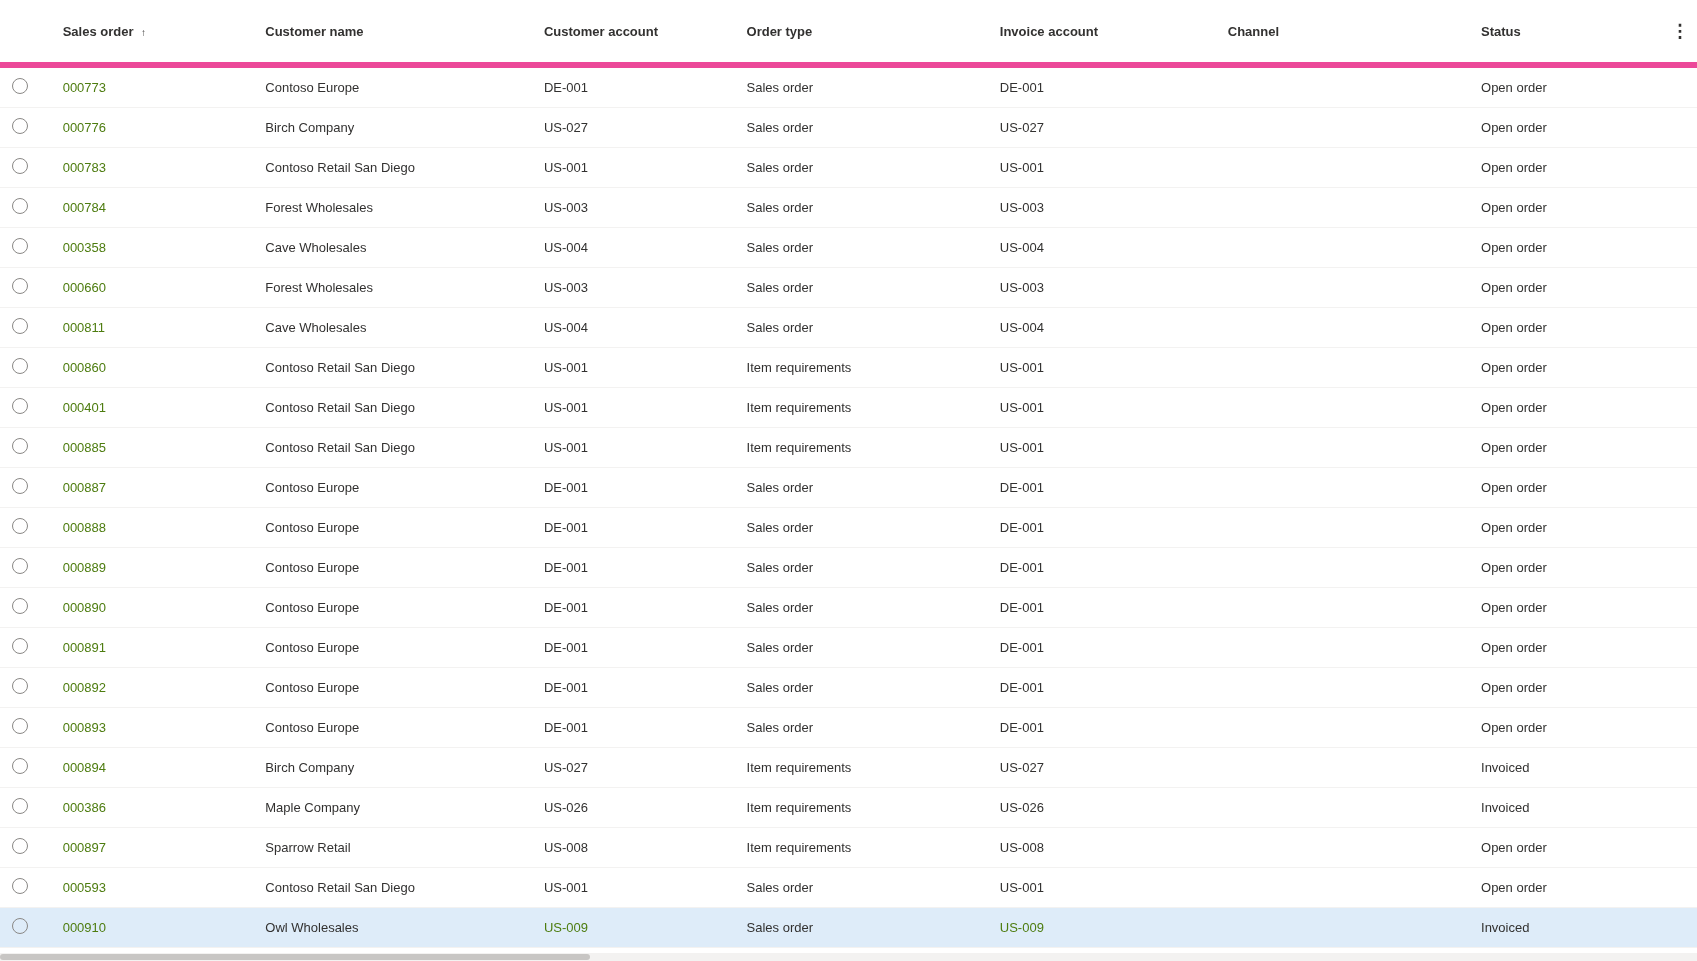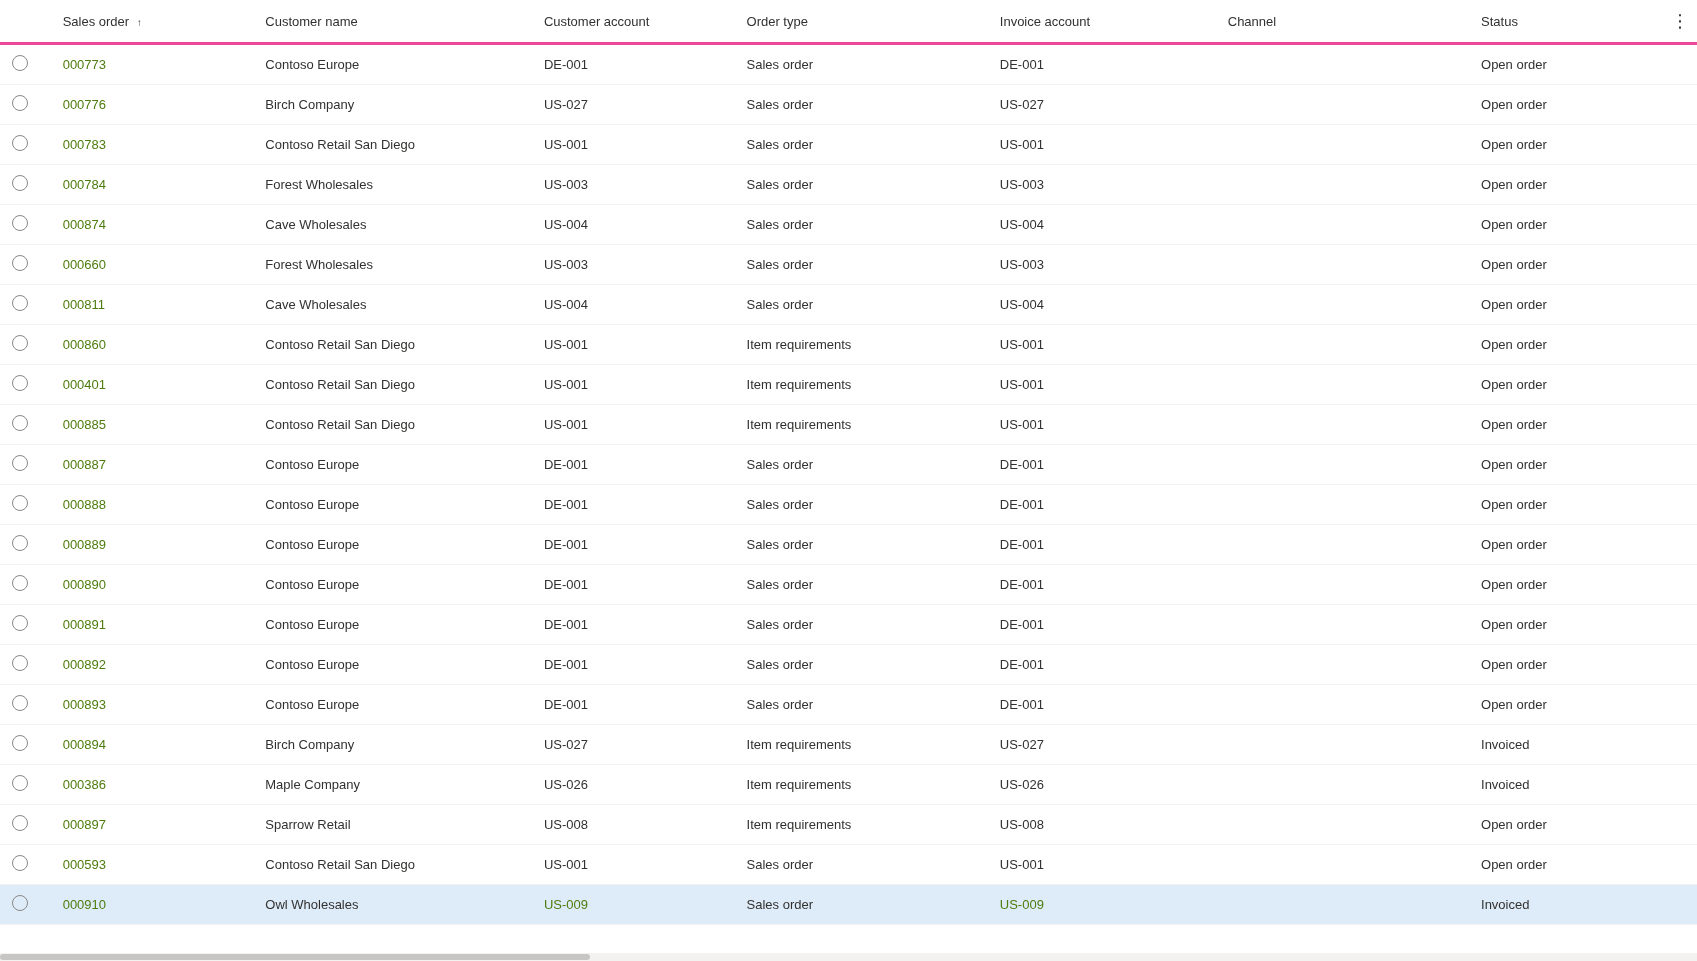--- a/index.html
+++ b/index.html
@@ -28,27 +28,27 @@
       border-collapse: collapse;
       table-layout: fixed;
     }
 
     thead tr {
       border-bottom: 1px solid #e1dfdd;
       background: #ffffff;
     }
 
     thead th {
-      padding: 10px 12px;
+      padding: 20px 12px;
       text-align: left;
-      font-weight: 400;
+      font-weight: 700;
       font-size: 13px;
       color: #323130;
       white-space: nowrap;
-      border-bottom: 3px solid #ec4899;
+      border-bottom: 6px solid #ec4899;
     }
 
     thead th.checkbox-col {
       width: 40px;
     }
 
     thead th.sales-order-col {
       width: 160px;
     }
 
@@ -225,21 +225,21 @@
           <td>Forest Wholesales</td>
           <td>US-003</td>
           <td>Sales order</td>
           <td>US-003</td>
           <td></td>
           <td>Open order</td>
           <td></td>
         </tr>
         <tr>
           <td class="checkbox-cell"><span class="checkbox-circle"></span></td>
-          <td><a class="link">000874</a></td>
+          <td><a class="link">000358</a></td>
           <td>Cave Wholesales</td>
           <td>US-004</td>
           <td>Sales order</td>
           <td>US-004</td>
           <td></td>
           <td>Open order</td>
           <td></td>
         </tr>
         <tr>
           <td class="checkbox-cell"><span class="checkbox-circle"></span></td>

